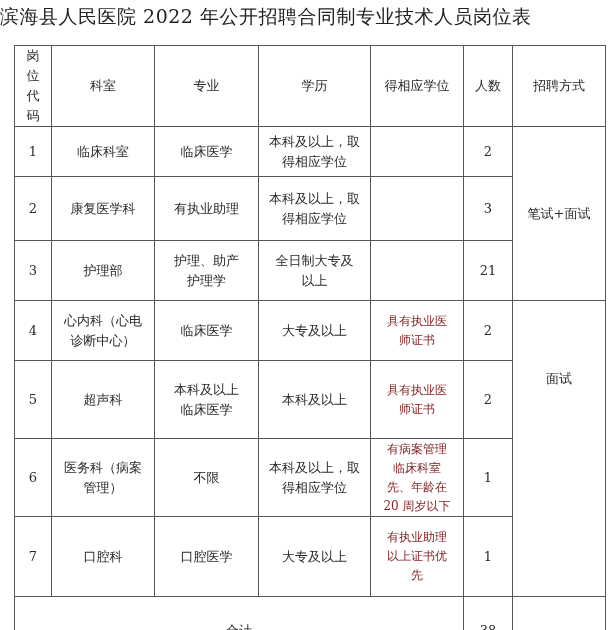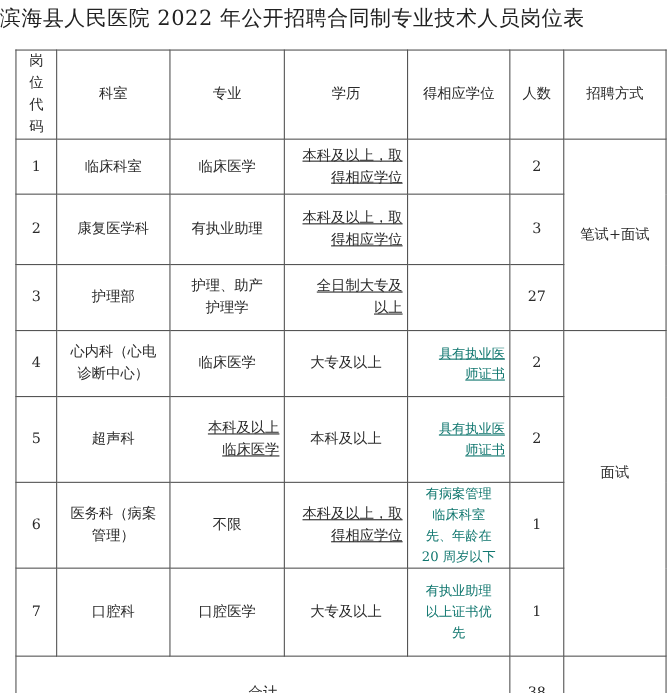--- a/index.html
+++ b/index.html
@@ -4,22 +4,22 @@
 <style>
   html, body { margin:0; padding:0; background:#ffffff; }
   body { width:611px; height:630px; overflow:hidden; position:relative;
          font-family:"DejaVu Serif","Liberation Serif",serif; color:#2a2a2a; }
   .title { position:absolute; left:0; top:4px; width:611px; text-align:left;
            font-size:19px; letter-spacing:0.5px; color:#222; }
   table { position:absolute; left:14px; top:45px; border-collapse:collapse;
           table-layout:fixed; font-size:13px; }
   td { border:1px solid #555; text-align:center; vertical-align:middle;
        padding:0 4px; line-height:20px; box-sizing:border-box; }
-  td.left { text-align:right;text-decoration:underline; }
-  td.req { font-size:12px; line-height:19px; color:#0f766e; }
+  td.left { text-align:center; }
+  td.req { font-size:12px; line-height:19px; color:#7f1d1d; }
   td.num { font-size:13px; }
   .vert { line-height:20px; }
 </style>
 </head>
 <body>
 
 <div class="title">滨海县人民医院 2022 年公开招聘合同制专业技术人员岗位表</div>
 
 <table>
   <colgroup>
@@ -88,41 +88,41 @@
         </td>
     <td>
           <div>护理、助产</div>
           <div>护理学</div>
         </td>
     <td class="left">
           <div>全日制大专及</div>
           <div>以上</div>
         </td>
     <td class="req"></td>
-    <td class="num">27</td>
+    <td class="num">21</td>
   </tr>
 
   <tr style="height:60px">
     <td class="num">4</td>
     <td>
           <div>心内科（心电</div>
           <div>诊断中心）</div>
         </td>
     <td>
           <div>临床医学</div>
         </td>
     <td>
           <div>大专及以上</div>
         </td>
     <td class="req left">
           <div>具有执业医</div>
           <div>师证书</div>
         </td>
     <td class="num">2</td>
-    <td rowspan="4" style="vertical-align:top; padding-top:120px;"><span>面试</span></td>
+    <td rowspan="4" style="vertical-align:top; padding-top:68px;"><span>面试</span></td>
   </tr>
 
   <tr style="height:78px">
     <td class="num">5</td>
     <td>
           <div>超声科</div>
         </td>
     <td class="left">
           <div>本科及以上</div>
           <div>临床医学</div>

